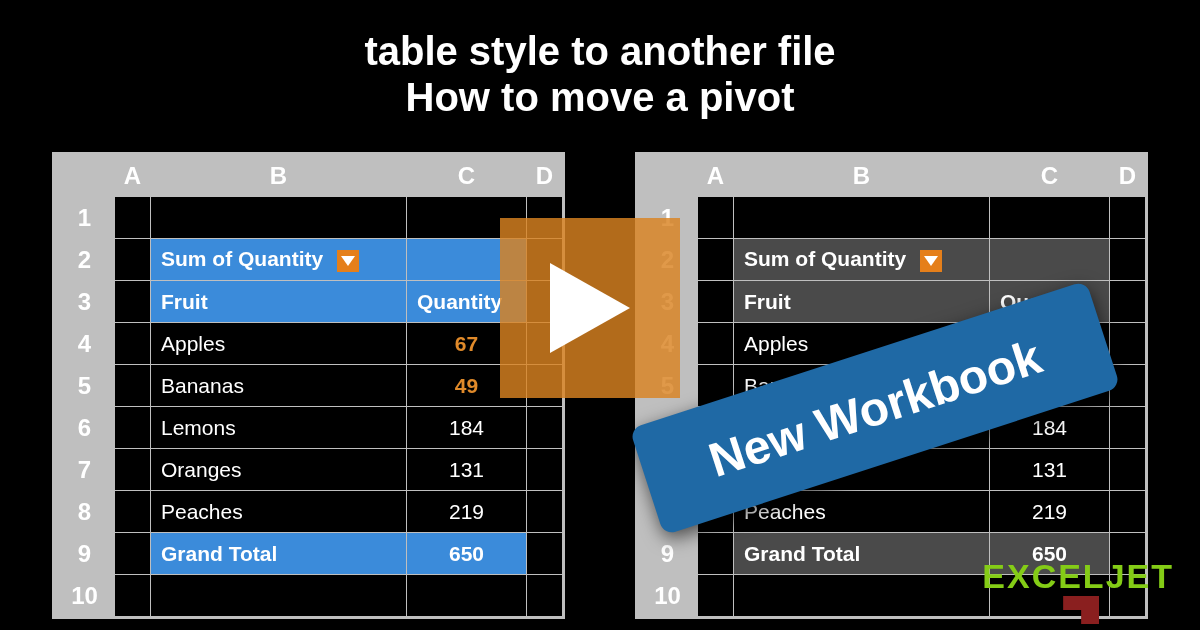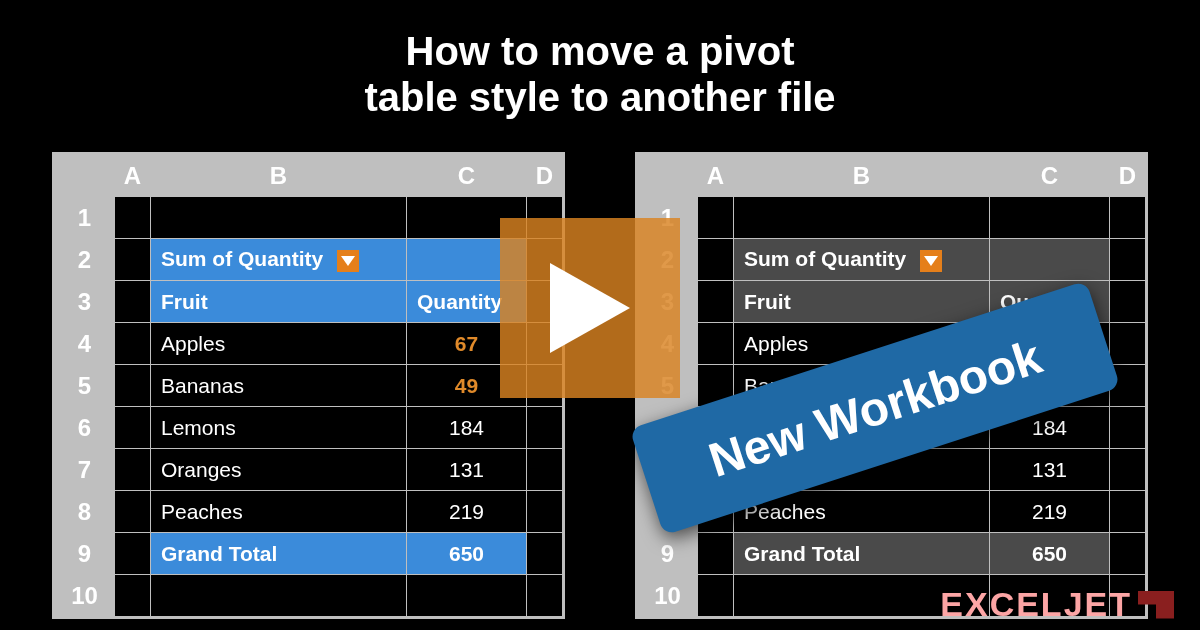--- a/index.html
+++ b/index.html
@@ -31,31 +31,31 @@
   }
   .play-button svg { display: block; }
   .callout {
     position: absolute; top: 352px; left: 635px; width: 480px; height: 112px;
     background: #1f69a5; border-radius: 12px; transform: rotate(-18deg);
     box-shadow: 0 6px 18px rgba(0,0,0,0.6);
     display: flex; align-items: center; justify-content: center;
     color: #fff; font-size: 48px; font-weight: 600;
   }
   .brand {
-    position: absolute; right: 26px; bottom: 6px; color: #fca5a5; font-weight: 800; font-size: 34px; letter-spacing: 2px;
-    display: flex; align-items: center;
+    position: absolute; right: 26px; bottom: 6px; color: #84cc16; font-weight: 800; font-size: 34px; letter-spacing: 2px;
+    display: flex; align-items: center; flex-direction: column;
   }
   .brand-mark { width: 36px; height: 28px; background: #8a1f1f; margin-left: 6px; clip-path: polygon(0 0, 100% 0, 100% 100%, 50% 100%, 50% 50%, 0 50%); }
 </style>
 </head>
 <body>
 
 <div class="title">
+  <div>table style to another file</div>
   <div>How to move a pivot</div>
-  <div>table style to another file</div>
 </div>
 
 <div class="tables-wrap">
 
   <div class="sheet">
     <table>
       <tbody>
           <tr>
         <td class="col-corner"></td>
         <th class="colhead col-a">A</th>

